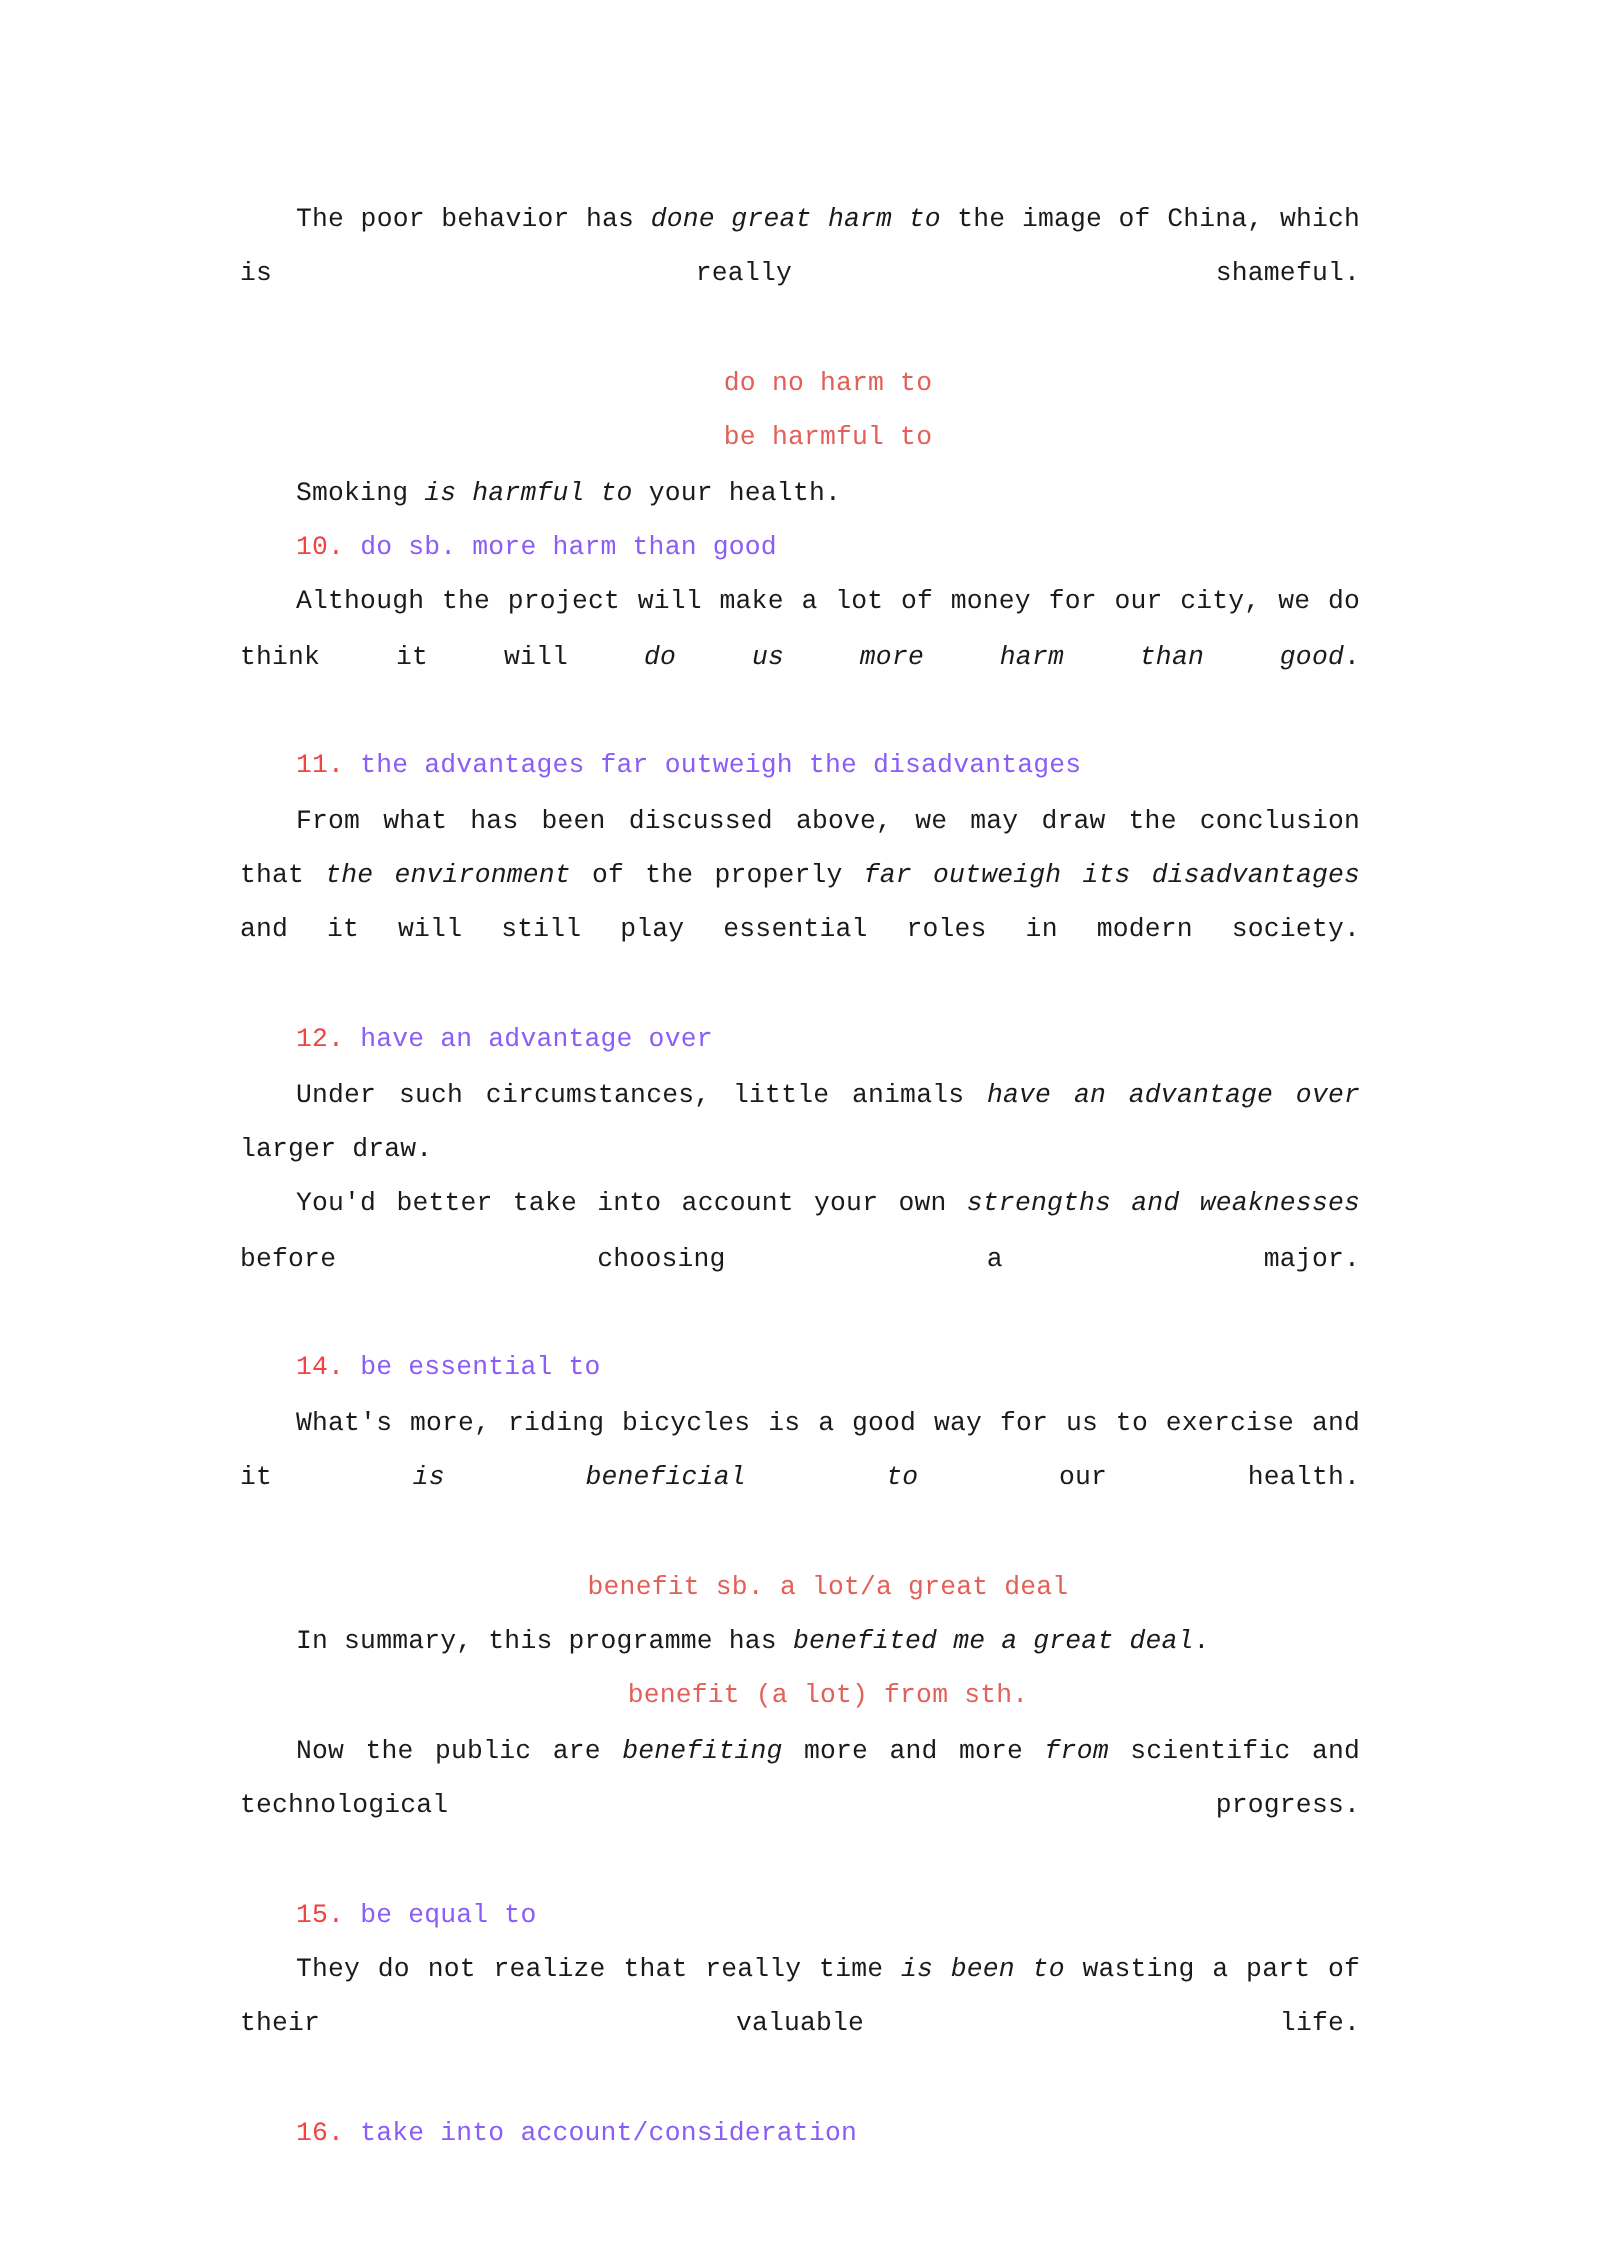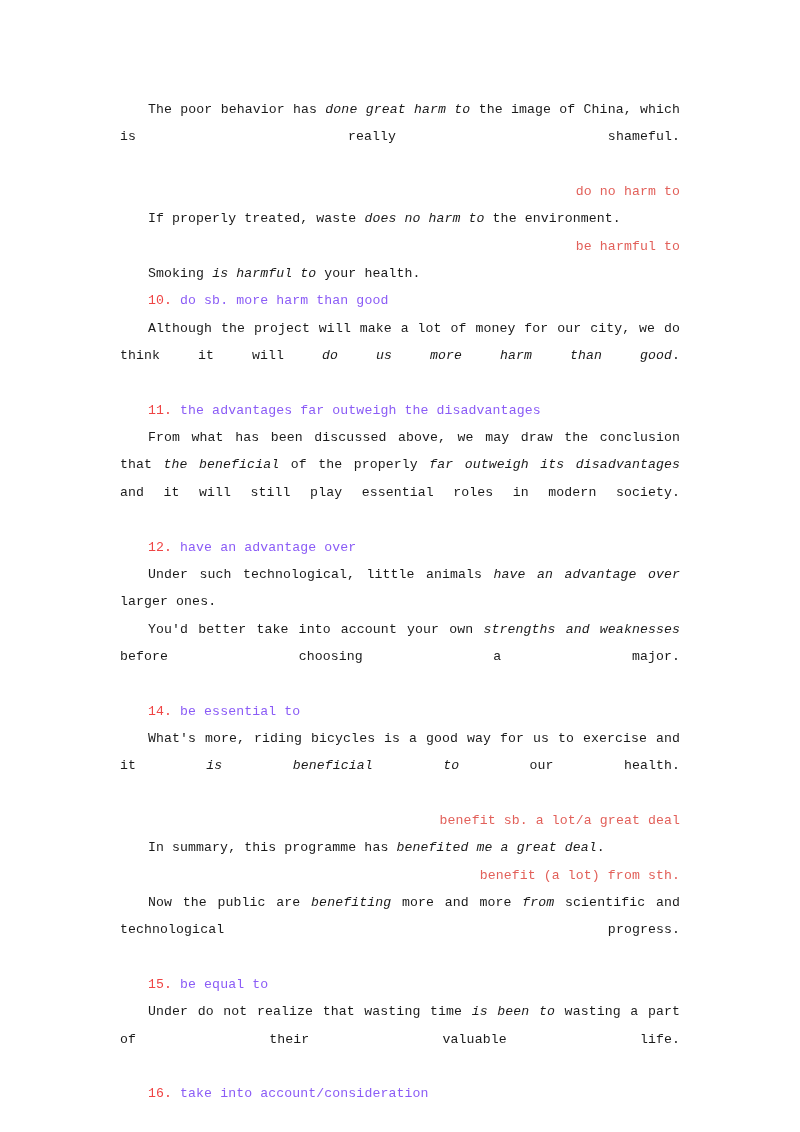--- a/index.html
+++ b/index.html
@@ -34,21 +34,21 @@
     text-justify: inter-word;
     letter-spacing: 0.1px;
     white-space: normal;
   }
   p.body-para {
     text-indent: 28px;
   }
   p.phrase {
     color: #e2605a;
     text-indent: 28px;
-    text-align: right;
+    text-align: center;
   }
   p.phrase-num {
     text-indent: 28px;
     text-align: left;
     color: #1a1a1a;
   }
   p.phrase-num .num {
     color: #ef4444;
   }
   p.phrase-num .ph {
@@ -68,53 +68,52 @@
 </head>
 <body>
 
 <div id="page">
   <div id="content">
 
     <p class="body-para"><span>The poor behavior has </span><span class="it">done great harm to</span><span> the image of China, which is really shameful.</span></p>
 
     <p class="phrase"><span>do no harm to</span></p>
 
-    <p class="body-para nojust"><span>If properly treated, waste </span><span class="it">does no harm to</span><span> the environment.</span></p>
 
     <p class="phrase"><span>be harmful to</span></p>
 
     <p class="body-para nojust"><span>Smoking </span><span class="it">is harmful to</span><span> your health.</span></p>
 
     <p class="phrase-num"><span class="num">10.</span><span class="num">&nbsp;</span><span class="ph">do sb. more harm than good</span></p>
 
     <p class="body-para"><span>Although the project will make a lot of money for our city, we do think it will </span><span class="it">do us more harm than good</span><span>.</span></p>
 
     <p class="phrase-num"><span class="num">11.</span><span class="num">&nbsp;</span><span class="ph">the advantages far outweigh the disadvantages</span></p>
 
-    <p class="body-para"><span>From what has been discussed above, we may draw the conclusion that </span><span class="it">the beneficial</span><span> of the properly </span><span class="it">far outweigh its disadvantages</span><span> and it will still play essential roles in modern society.</span></p>
+    <p class="body-para"><span>From what has been discussed above, we may draw the conclusion that </span><span class="it">the environment</span><span> of the properly </span><span class="it">far outweigh its disadvantages</span><span> and it will still play essential roles in modern society.</span></p>
 
     <p class="phrase-num"><span class="num">12.</span><span class="num">&nbsp;</span><span class="ph">have an advantage over</span></p>
 
-    <p class="body-para nojust"><span>Under such technological, little animals </span><span class="it">have an advantage over</span><span> larger ones.</span></p>
+    <p class="body-para nojust"><span>Under such circumstances, little animals </span><span class="it">have an advantage over</span><span> larger draw.</span></p>
 
 
     <p class="body-para"><span>You'd better take into account your own </span><span class="it">strengths and weaknesses</span><span> before choosing a major.</span></p>
 
     <p class="phrase-num"><span class="num">14.</span><span class="num">&nbsp;</span><span class="ph">be essential to</span></p>
 
     <p class="body-para"><span>What's more, riding bicycles is a good way for us to exercise and it </span><span class="it">is beneficial to</span><span> our health.</span></p>
 
     <p class="phrase"><span>benefit sb. a lot/a great deal</span></p>
 
     <p class="body-para nojust"><span>In summary, this programme has </span><span class="it">benefited me a great deal</span><span>.</span></p>
 
     <p class="phrase"><span>benefit (a lot) from sth.</span></p>
 
     <p class="body-para"><span>Now the public are </span><span class="it">benefiting</span><span> more and more </span><span class="it">from</span><span> scientific and technological progress.</span></p>
 
     <p class="phrase-num"><span class="num">15.</span><span class="num">&nbsp;</span><span class="ph">be equal to</span></p>
 
-    <p class="body-para"><span>Under do not realize that wasting time </span><span class="it">is been to</span><span> wasting a part of their valuable life.</span></p>
+    <p class="body-para"><span>They do not realize that really time </span><span class="it">is been to</span><span> wasting a part of their valuable life.</span></p>
 
     <p class="phrase-num"><span class="num">16.</span><span class="num">&nbsp;</span><span class="ph">take into account/consideration</span></p>
 
   </div>
 </div>
 
 </body></html>

